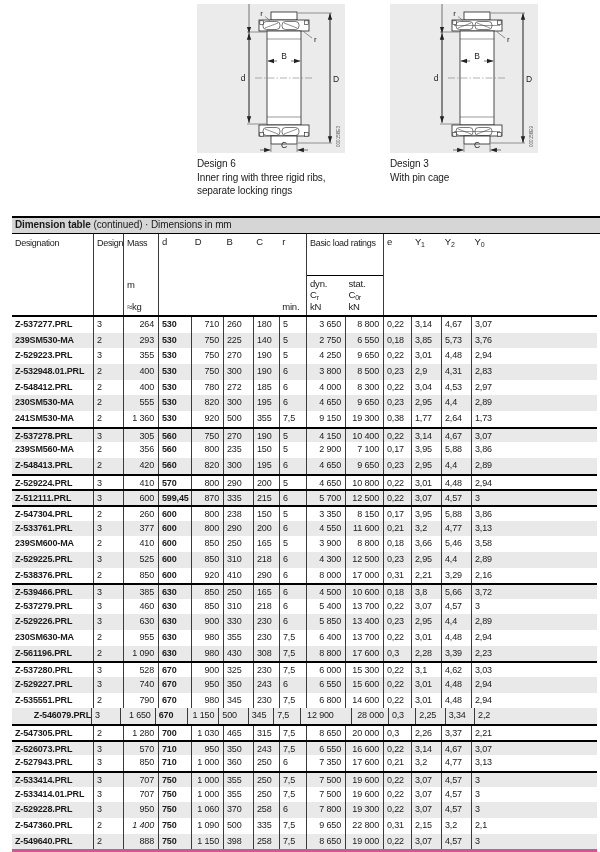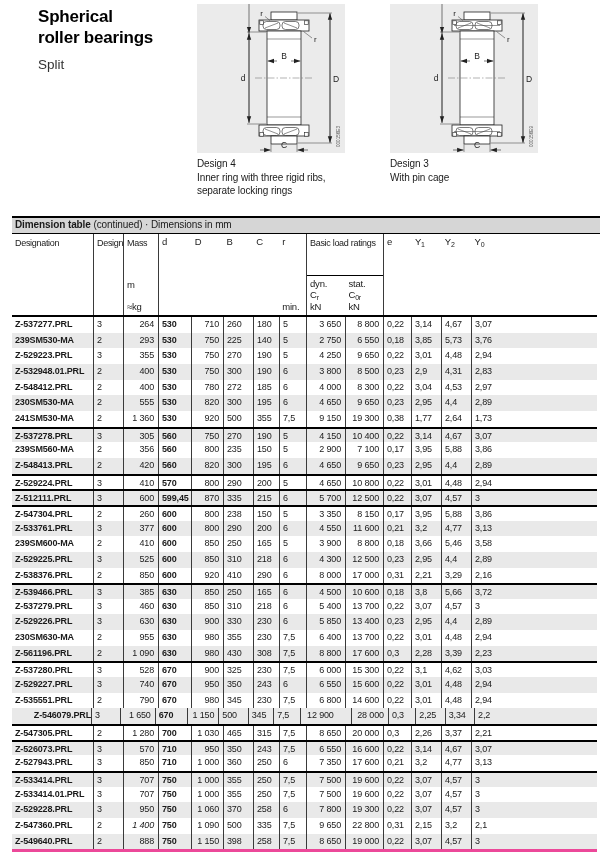--- a/index.html
+++ b/index.html
@@ -103,40 +103,35 @@
       <text x="87" y="54.5" font-size="8.5" fill="#222" text-anchor="middle">B</text>
       <text x="46" y="77" font-size="8.5" fill="#222" text-anchor="middle">d</text>
       <text x="139" y="77.5" font-size="8.5" fill="#222" text-anchor="middle">D</text>
       <text x="87" y="143.5" font-size="8.5" fill="#222" text-anchor="middle">C</text>
     </symbol>
   </defs>
 </svg>
 
 <div id="page">
 
-  <div id="title-block">
-    <div class="title-line">Spherical</div>
-    <div class="title-line">roller bearings</div>
-    <div class="subtitle">Split</div>
-  </div>
 
   <svg id="figure-2" class="figure" viewBox="0 0 148 149">
     <use href="#bearing-drawing"></use>
     <text transform="translate(142.5,143) rotate(-90)" font-size="4.6" fill="#555">000156E3</text>
   </svg>
 
   <svg id="figure-3" class="figure" viewBox="0 0 148 149">
     <use href="#bearing-drawing"></use>
     <line x1="64" y1="21.5" x2="110" y2="21.5" stroke="#333" stroke-width="0.5"></line>
     <line x1="64" y1="127.5" x2="110" y2="127.5" stroke="#333" stroke-width="0.5"></line>
     <text transform="translate(142.5,143) rotate(-90)" font-size="4.6" fill="#555">000156E9</text>
   </svg>
 
   <div id="caption-2" class="caption">
-    <div>Design 4</div>
+    <div>Design 6</div>
     <div>Inner ring with three rigid ribs,</div>
     <div>separate locking rings</div>
   </div>
 
   <div id="caption-3" class="caption">
     <div>Design 3</div>
     <div>With pin cage</div>
   </div>
 
   <div id="tbar">

